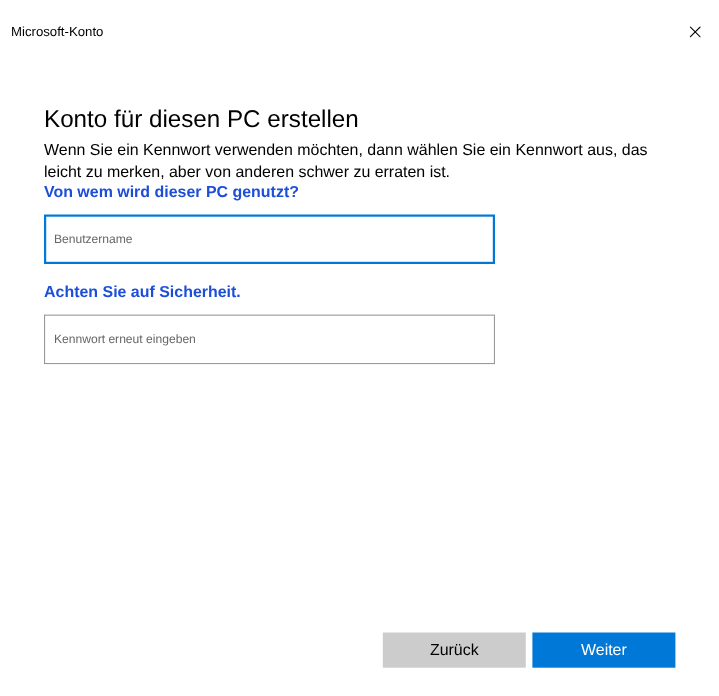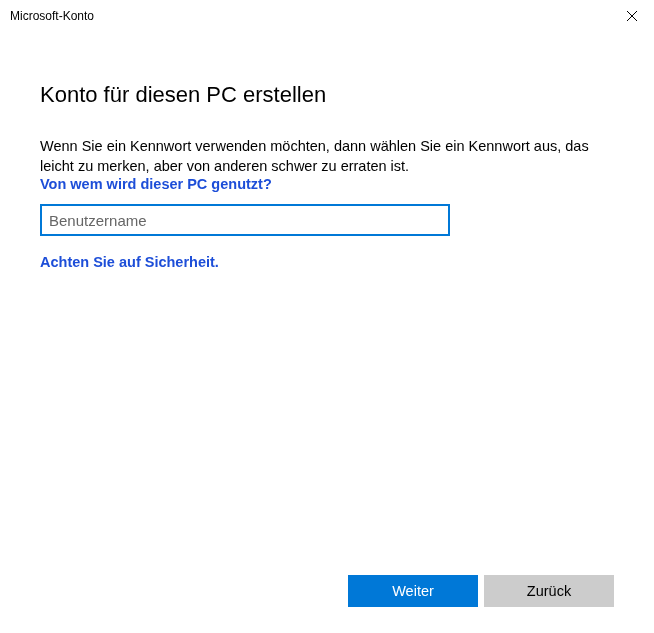--- a/index.html
+++ b/index.html
@@ -11,58 +11,59 @@
       overflow: hidden;
       position: relative;
     }
     .titlebar {
       height: 32px;
       display: flex;
       align-items: center;
       padding-left: 10px;
       font-size: 12px;
       color: #000;
+      margin-top: 13px;
     }
     .titlebar .title { flex: 1; }
     .close-btn {
       width: 45px;
       height: 32px;
       display: flex;
       align-items: center;
       justify-content: center;
       cursor: pointer;
     }
     .close-btn svg { width: 10px; height: 10px; }
     .content {
       padding: 50px 40px 0 40px;
     }
     h1 {
       font-size: 22px;
       font-weight: 400;
       color: #000;
-      margin-bottom: 29px;
+      margin-bottom: 7px;
     }
     .desc {
       font-size: 14.5px;
       color: #000;
       line-height: 1.35;
       max-width: 560px;
     }
     .section-label {
       font-size: 14.5px;
       font-weight: 600;
       color: #1d4ed8;
       margin-bottom: 12px;
     }
     .field {
       width: 410px;
-      height: 32px;
+      height: 45px;
       border: 1px solid #999;
       padding: 0 8px;
-      font-size: 15px;
+      font-size: 11px;
       font-family: inherit;
       color: #000;
       outline: none;
       display: block;
       margin-bottom: 12px;
     }
     .field::placeholder { color: #666; }
     .field.focused {
       border: 2px solid #0078d7;
       padding: 0 7px;
@@ -109,19 +110,20 @@
   <h1>Konto für diesen PC erstellen</h1>
   <p class="desc">Wenn Sie ein Kennwort verwenden möchten, dann wählen Sie ein Kennwort aus, das leicht zu merken, aber von anderen schwer zu erraten ist.</p>
 
   <div>
     <div class="section-label">Von wem wird dieser PC genutzt?</div>
     <input type="text" class="field focused" autofocus="" placeholder="Benutzername" style="">
   </div>
 
   <div class="section2">
     <div class="section-label">Achten Sie auf Sicherheit.</div>
+    <input type="password" class="field" placeholder="Kennwort erneut eingeben" style="">
   </div>
 </div>
 
 <div class="footer">
+  <button class="btn btn-secondary">Zurück</button>
   <button class="btn btn-primary">Weiter</button>
-  <button class="btn btn-secondary">Zurück</button>
 </div>
 
 </body></html>

